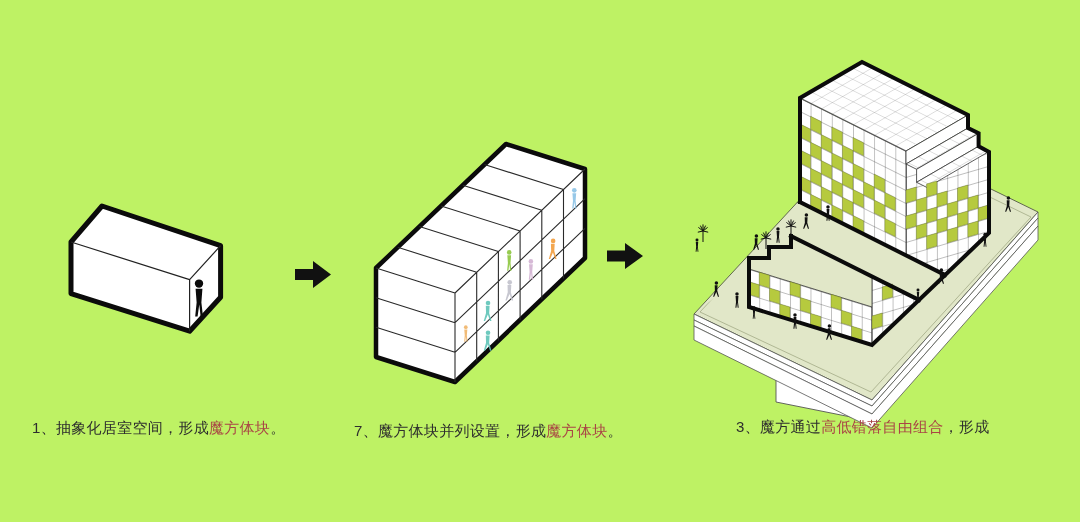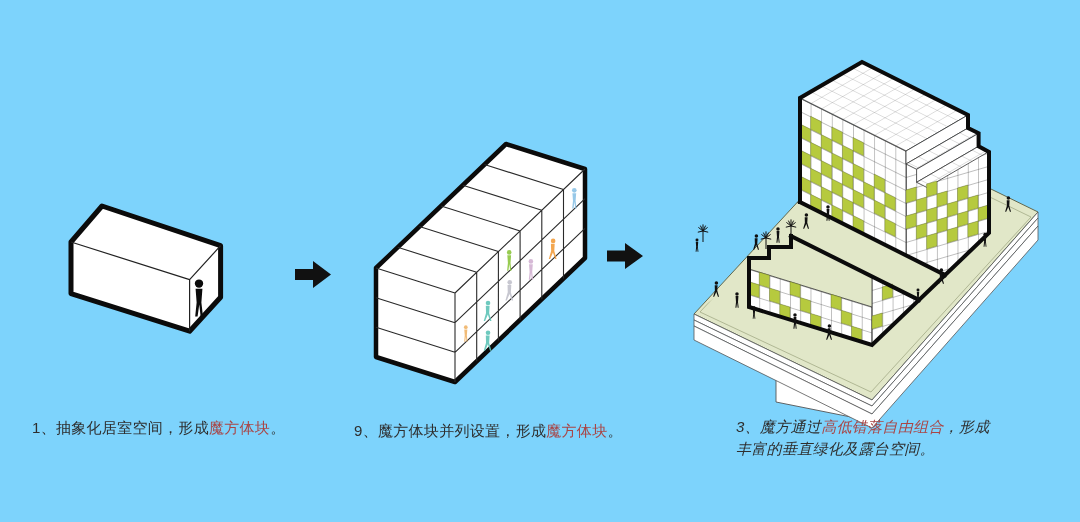--- a/index.html
+++ b/index.html
@@ -1,24 +1,24 @@
 <!DOCTYPE html>
 <html><head>
 <meta charset="utf-8">
 <style>
   html,body{margin:0;padding:0;background:#fff;}
-  .stage{position:relative;width:1080px;height:522px;background:#7dd3fc;overflow:hidden;
+  .stage{position:relative;width:1080px;height:522px;background:#bef264;overflow:hidden;
          font-family:"Liberation Sans","DejaVu Sans",sans-serif;}
   .canvas{position:absolute;left:0;top:0;}
   .caption{position:absolute;font-size:15px;line-height:22px;color:#2e2e2e;
            letter-spacing:0.3px;white-space:nowrap;}
   .caption .hl{color:#a94545;}
   #cap1{left:32px;top:417px;}
   #cap2{left:354px;top:420px;}
-  #cap3{left:736px;top:416px;white-space:normal;width:262px;font-style:italic;}
+  #cap3{left:736px;top:416px;white-space:normal;width:262px;}
 </style>
 </head>
 <body>
 
 <div class="stage">
 
   <svg class="canvas" width="1080" height="522" viewBox="0 0 1080 522" xmlns="http://www.w3.org/2000/svg">
     <defs>
 
       <pattern id="pat-a" patternUnits="userSpaceOnUse" width="1" height="1" patternTransform="matrix(10.6,5.3,0,13,800,98)">
@@ -202,19 +202,18 @@
           <use href="#tree" xlink:href="#tree" transform="translate(791,237)"></use>
           <use href="#tree" xlink:href="#tree" transform="translate(703,242)"></use>
         </g>
     </g>
   </svg>
 
   <div class="caption" id="cap1">
     <span>1、抽象化居室空间，形成</span><span class="hl">魔方体块</span><span>。</span>
   </div>
   <div class="caption" id="cap2">
-    <span>9、魔方体块并列设置，形成</span><span class="hl">魔方体块</span><span>。</span>
+    <span>7、魔方体块并列设置，形成</span><span class="hl">魔方体块</span><span>。</span>
   </div>
   <div class="caption" id="cap3">
     <span>3、魔方通过</span><span class="hl">高低错落自由组合</span><span>，形成</span>
-    <div>丰富的垂直绿化及露台空间。</div>
   </div>
 </div>
 
 </body></html>

